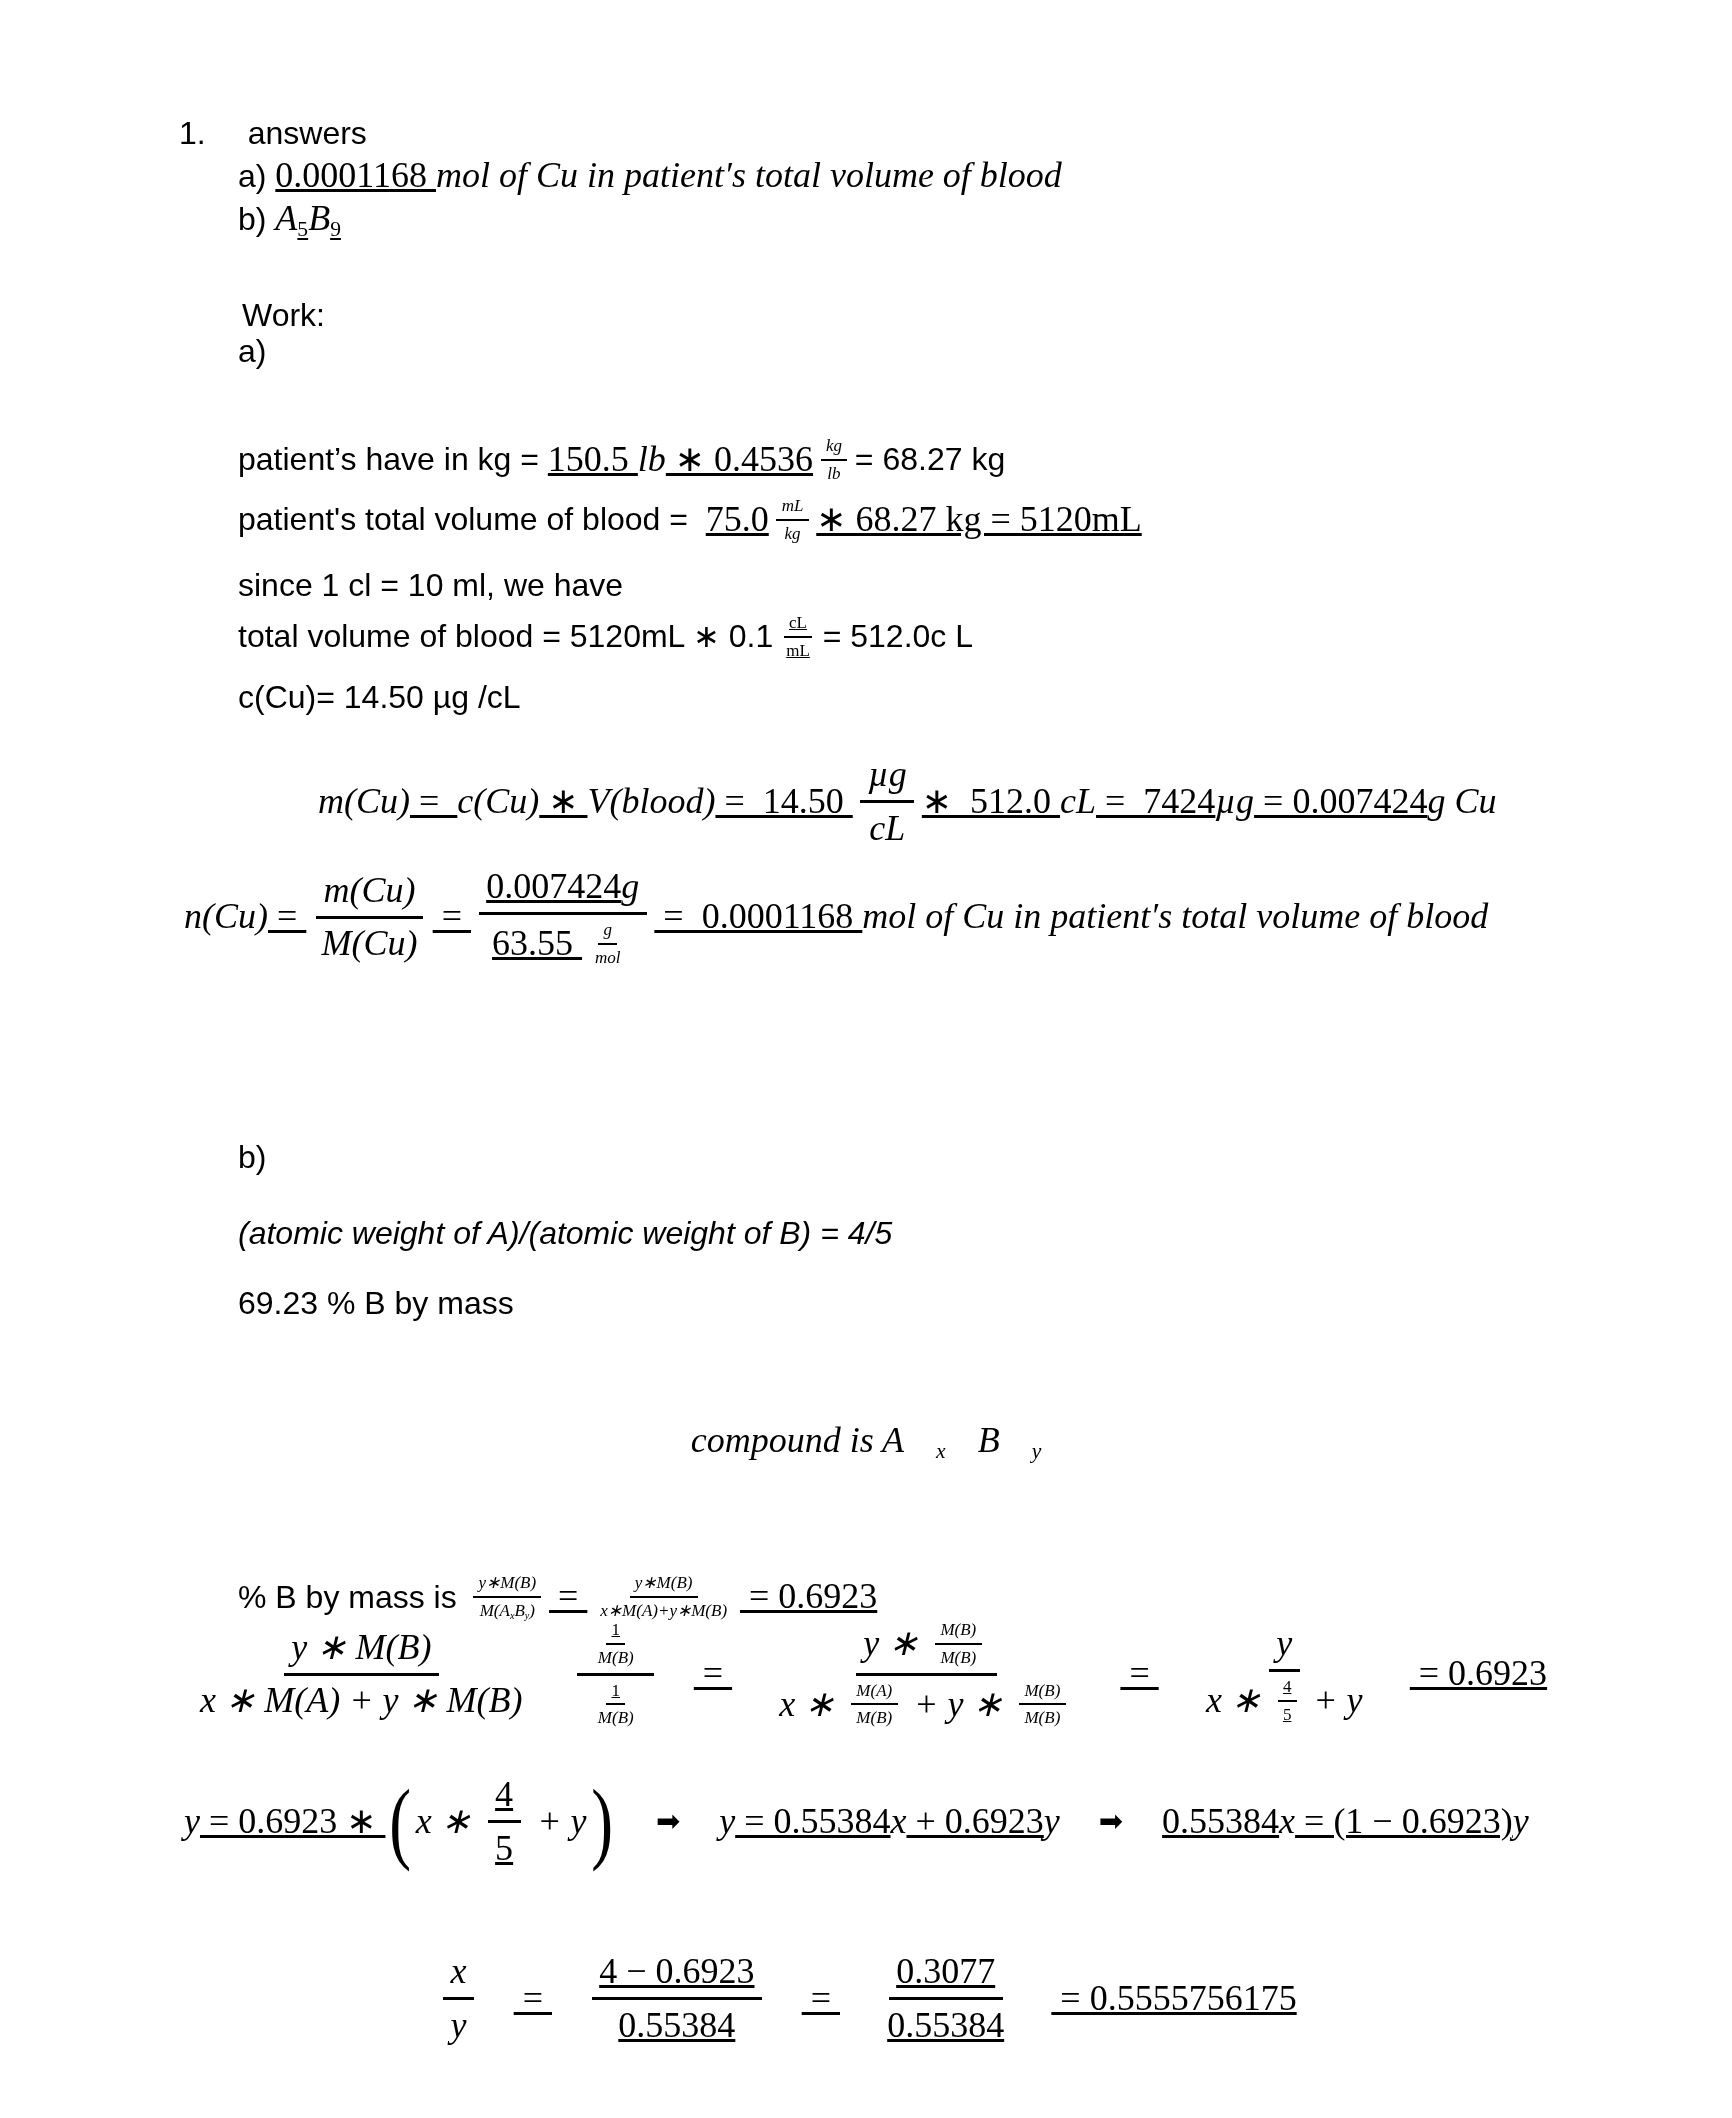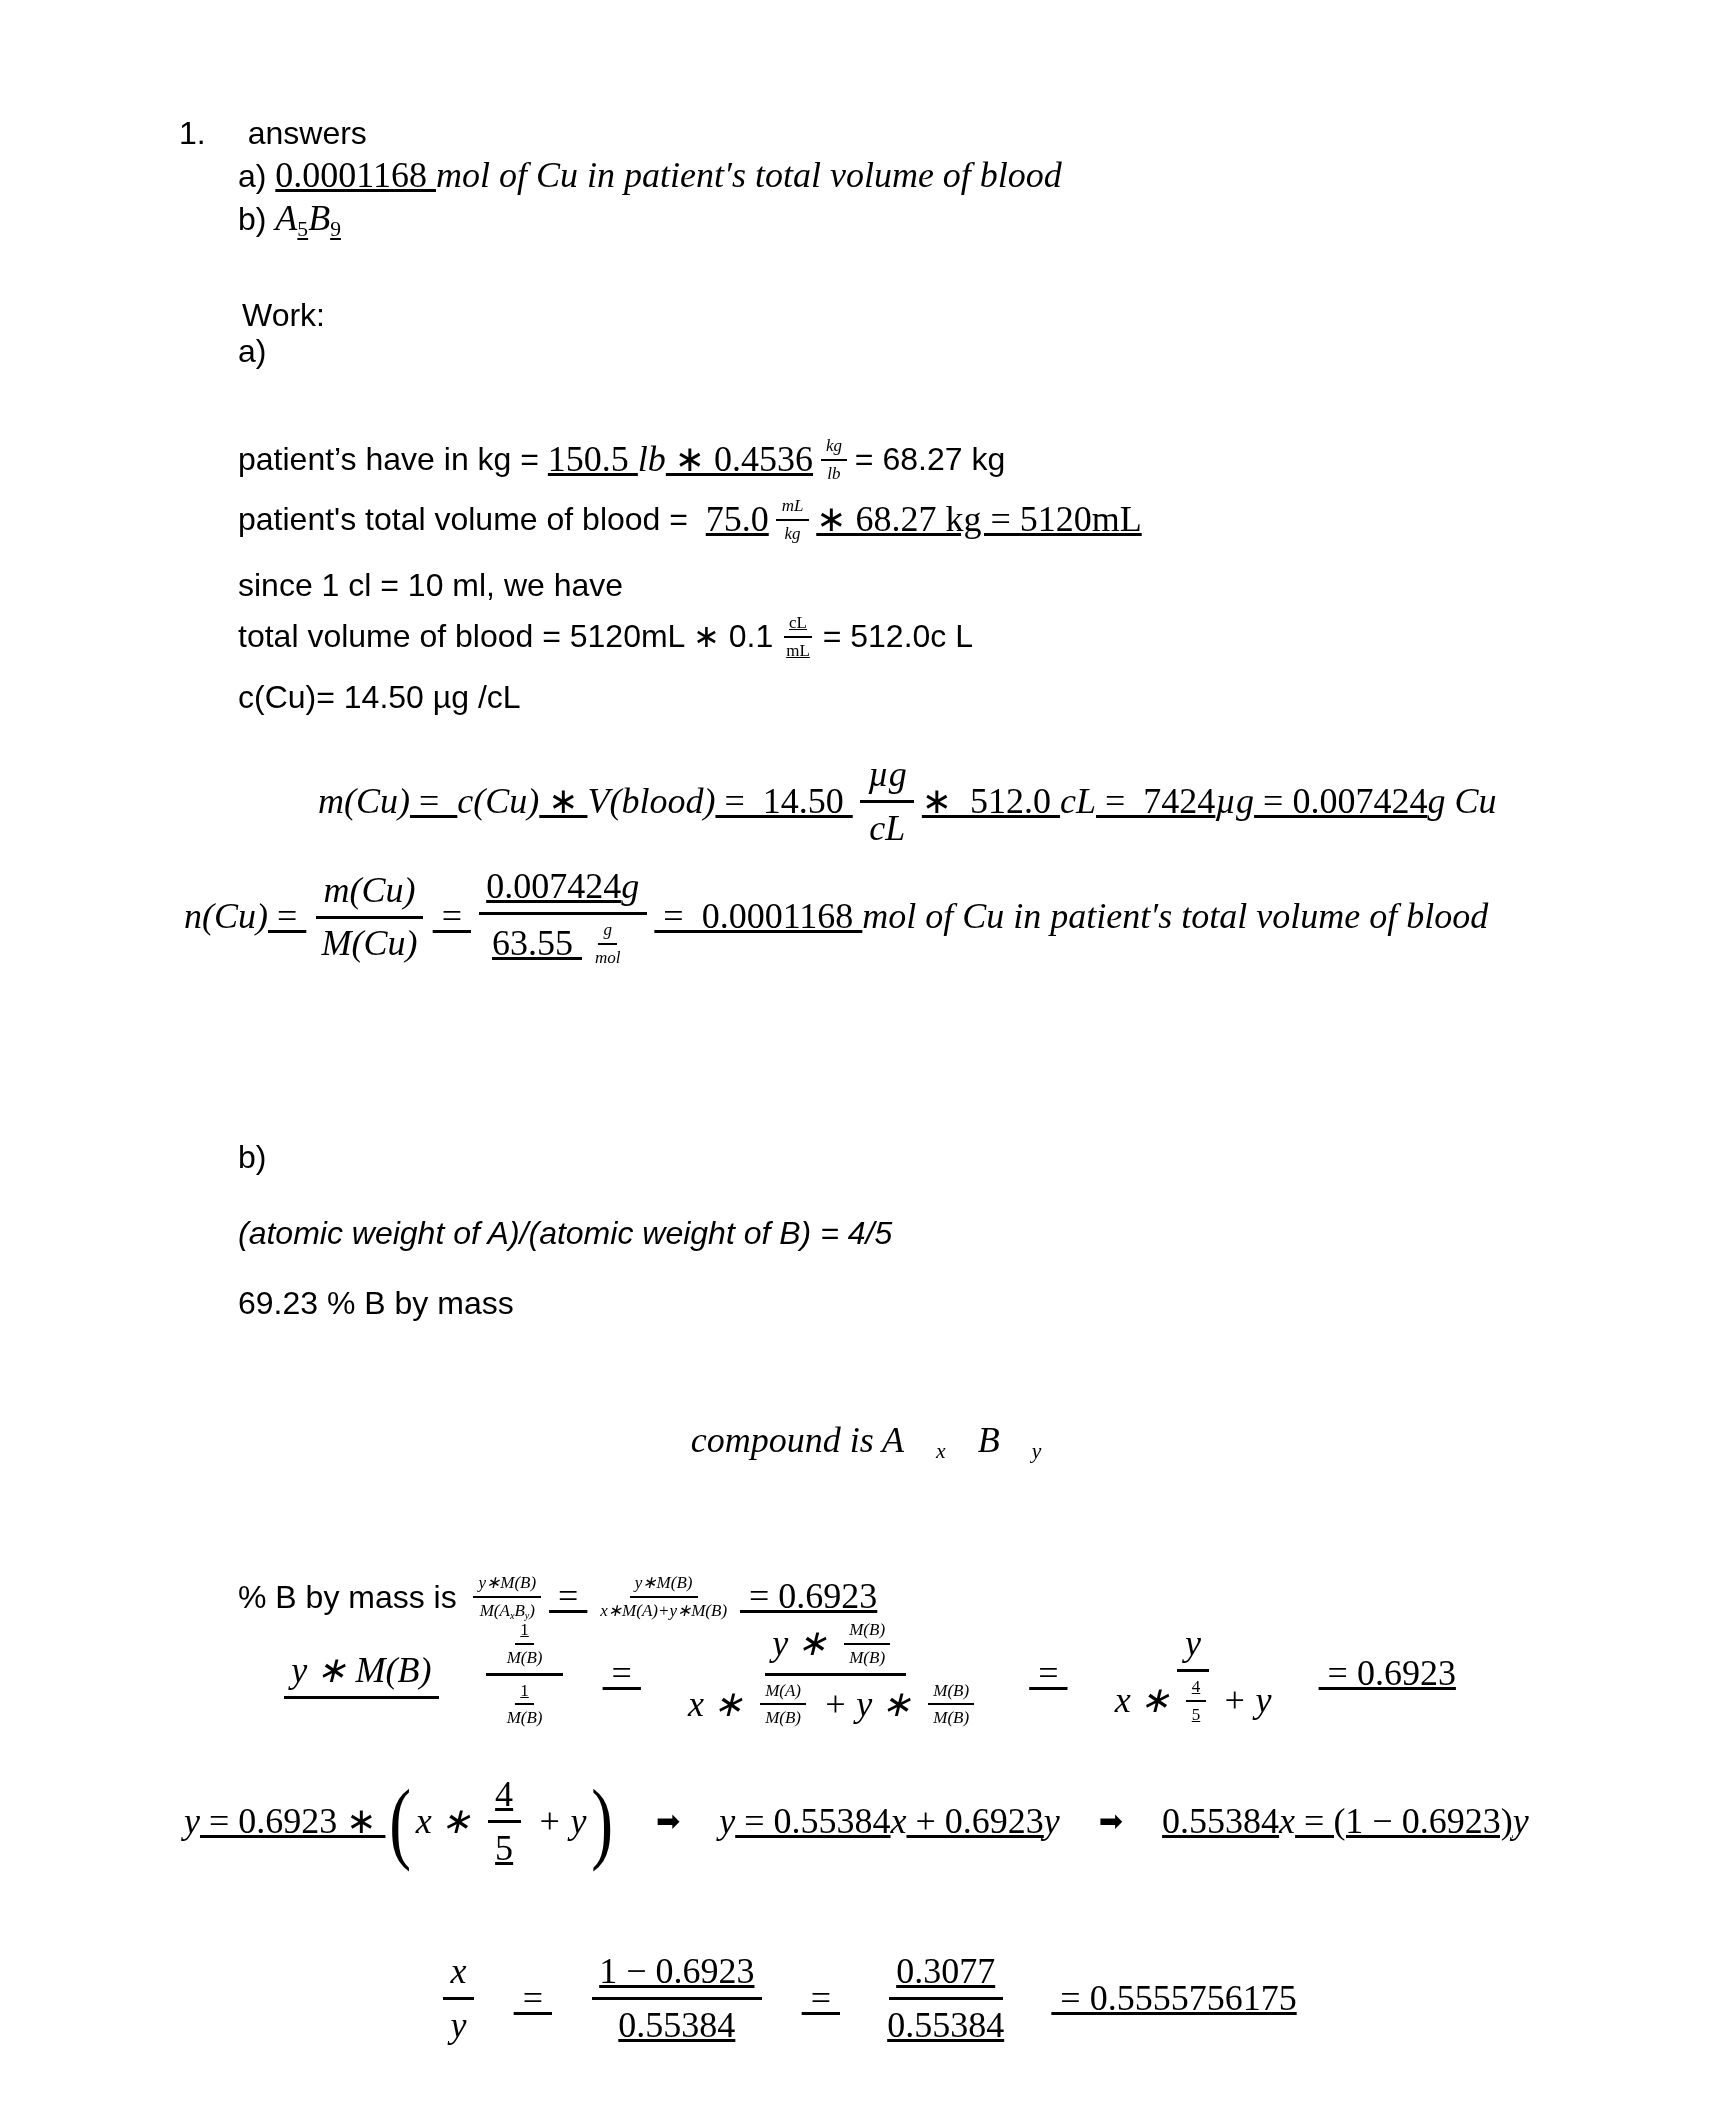--- a/index.html
+++ b/index.html
@@ -181,20 +181,21 @@
     <span class="fr sm">
       <span class="nm i">y∗M(B)</span>
       <span class="dn i">x∗M(A)+y∗M(B)</span>
     </span>
     <span class="n"> = 0.6923</span>
   </div>
 
   <div class="ln ctr" style="top:1602px;height:144px;">
     <span class="fr">
       <span class="nm i">y ∗ M(B)</span>
+      <span class="dn i">x ∗ M(A) + y ∗ M(B)</span>
     </span>
     <span class="fr">
       <span class="nm">
         <span class="fr sm">
           <span class="nm n">1</span>
           <span class="dn i">M(B)</span>
         </span>
       </span>
       <span class="dn">
         <span class="fr sm">
@@ -272,21 +273,21 @@
     <span class="i">y</span>
   </div>
 
   <div class="ln ctr" style="top:1934px;height:129px;">
     <span class="fr">
       <span class="nm i">x</span>
       <span class="dn i">y</span>
     </span>
     <span class="n"> = </span>
     <span class="fr">
-      <span class="nm n">1 − 0.6923</span>
+      <span class="nm n">4 − 0.6923</span>
       <span class="dn n">0.55384</span>
     </span>
     <span class="n"> = </span>
     <span class="fr">
       <span class="nm n">0.3077</span>
       <span class="dn n">0.55384</span>
     </span>
     <span class="n"> = 0.5555756175</span>
   </div>
 

